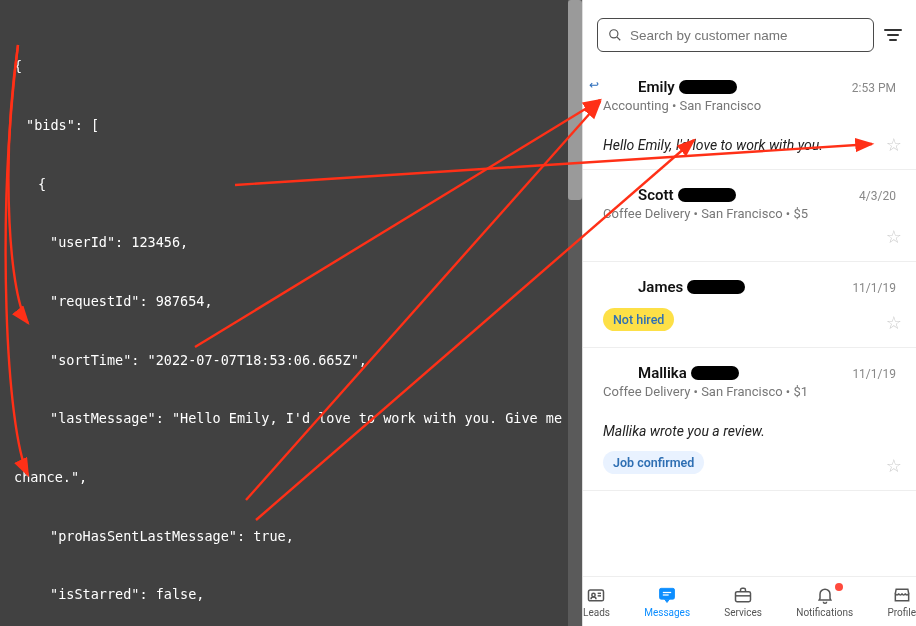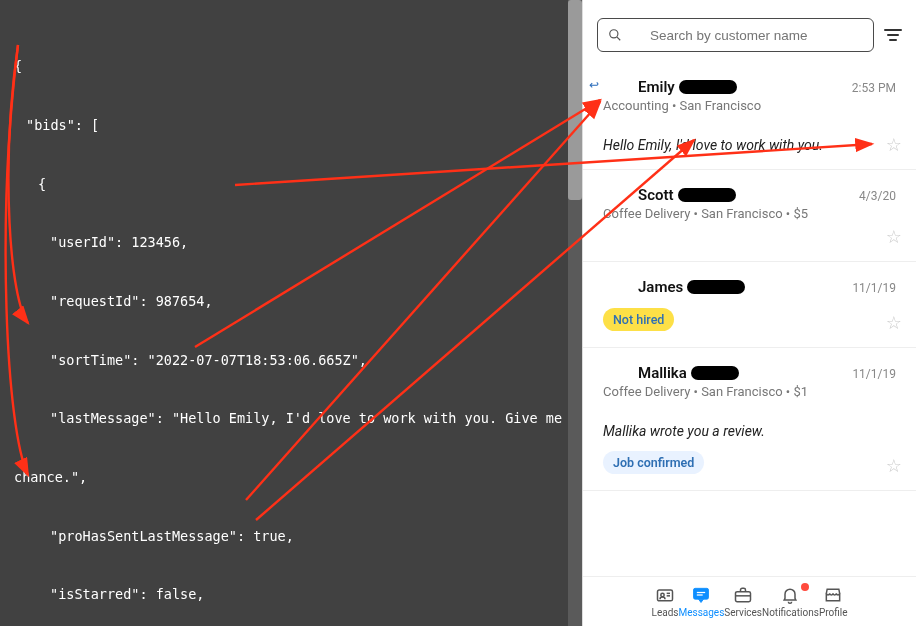--- a/index.html
+++ b/index.html
@@ -11,21 +11,21 @@
   .code-pane .scroll-thumb { position: absolute; right: 0; top: 0; width: 14px; height: 200px; background: #9a9a9a; border-radius: 3px; }
   .code-line { display: block; }
   .indent1 { padding-left: 12px; }
   .indent2 { padding-left: 24px; }
   .indent3 { padding-left: 36px; }
   
   .arrows { position: absolute; left: 0; top: 0; width: 916px; height: 626px; pointer-events: none; }
   
   .app-pane { flex: 1; display: flex; flex-direction: column; border-left: 1px solid #ddd; background: #fff; height: 626px; }
   .search-bar { display: flex; align-items: center; padding: 18px 14px 10px 14px; gap: 10px; }
-  .search-box { flex: 1; display: flex; align-items: center; border: 1.5px solid #4a4a4a; border-radius: 6px; height: 34px; padding: 0 10px; color: #888; gap: 20px; }
+  .search-box { flex: 1; display: flex; align-items: center; border: 1.5px solid #4a4a4a; border-radius: 6px; height: 34px; padding: 0 10px; color: #888; }
   .search-box svg { width: 14px; height: 14px; margin-right: 8px; }
   .search-box input { border: none; outline: none; font-size: 13.5px; flex: 1; color: #333; background: transparent; }
   .filter-btn { width: 18px; height: 18px; display: flex; flex-direction: column; justify-content: center; gap: 3px; cursor: pointer; }
   .filter-btn span { display: block; height: 2px; background: #333; border-radius: 1px; }
   .filter-btn span:nth-child(1){ width: 100%; }
   .filter-btn span:nth-child(2){ width: 70%; margin-left: 15%; }
   .filter-btn span:nth-child(3){ width: 40%; margin-left: 30%; }
   .list { flex: 1; overflow: hidden; }
   .row { position: relative; padding: 16px 20px 16px 20px; border-bottom: 1px solid #eee; }
   .row .reply-arrow { position: absolute; left: 6px; top: 16px; color: #2a6cbb; font-size: 12px; }
@@ -34,21 +34,21 @@
   .row .name .redact { display: inline-block; width: 58px; height: 14px; background: #000; border-radius: 9px; }
   .row .time { font-size: 12px; color: #888; }
   .row .meta { font-size: 13px; color: #777; margin-top: 2px; }
   .row .msg { font-size: 14px; color: #222; margin-top: 24px; font-style: italic; }
   .row .star { position: absolute; right: 14px; bottom: 14px; color: #ccc; font-size: 18px; cursor: pointer; }
   .badge { display: inline-block; padding: 4px 10px; border-radius: 14px; font-size: 12.5px; margin-top: 12px; }
   .badge.nothired { background: #fde047; color: #2f6fb3; font-weight: 500; }
   .badge.confirmed { background: #e9f2ff; color: #2f6fb3; font-weight: 600; }
   .row.short { padding-bottom: 40px; }
   
-  .tabbar { display: flex; justify-content: center; align-items: center; border-top: 1px solid #eee; height: 50px; }
+  .tabbar { display: flex; justify-content: space-between; align-items: center; border-top: 1px solid #eee; height: 50px; }
   .tab { display: flex; flex-direction: column; align-items: center; font-size: 10px; color: #555; cursor: pointer; gap: 2px; position: relative;}
   .tab svg { width: 20px; height: 20px; }
   .tab.active { color: #0d8eff; }
   .tab.active svg { fill: #0d8eff; stroke: #0d8eff; }
   .tab .dot { position: absolute; top: -2px; right: 10px; width: 8px; height: 8px; background: #ff4a3d; border-radius: 50%; }
 </style>
 </head>
 <body>
 
 <div class="root">

